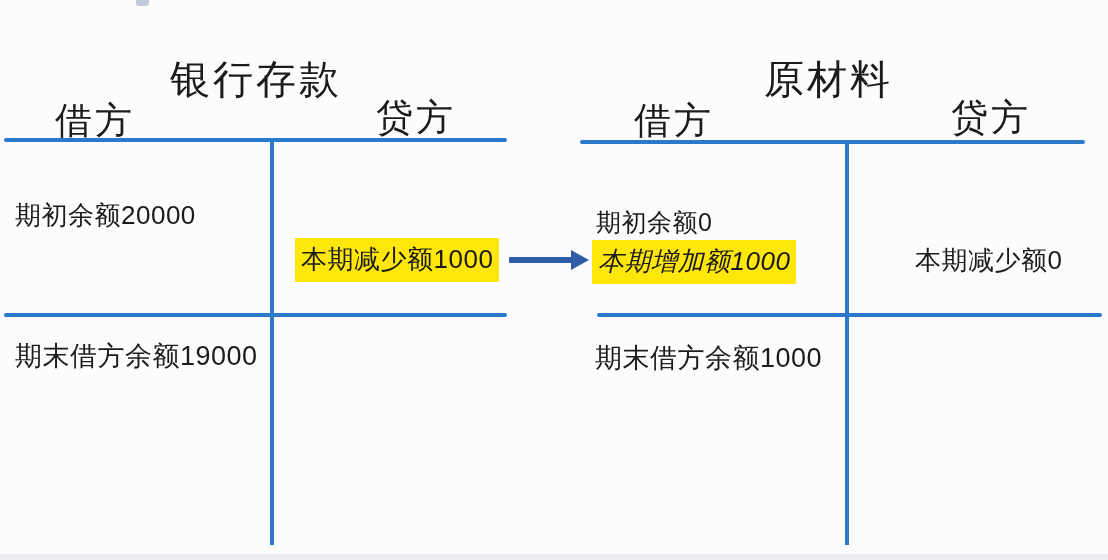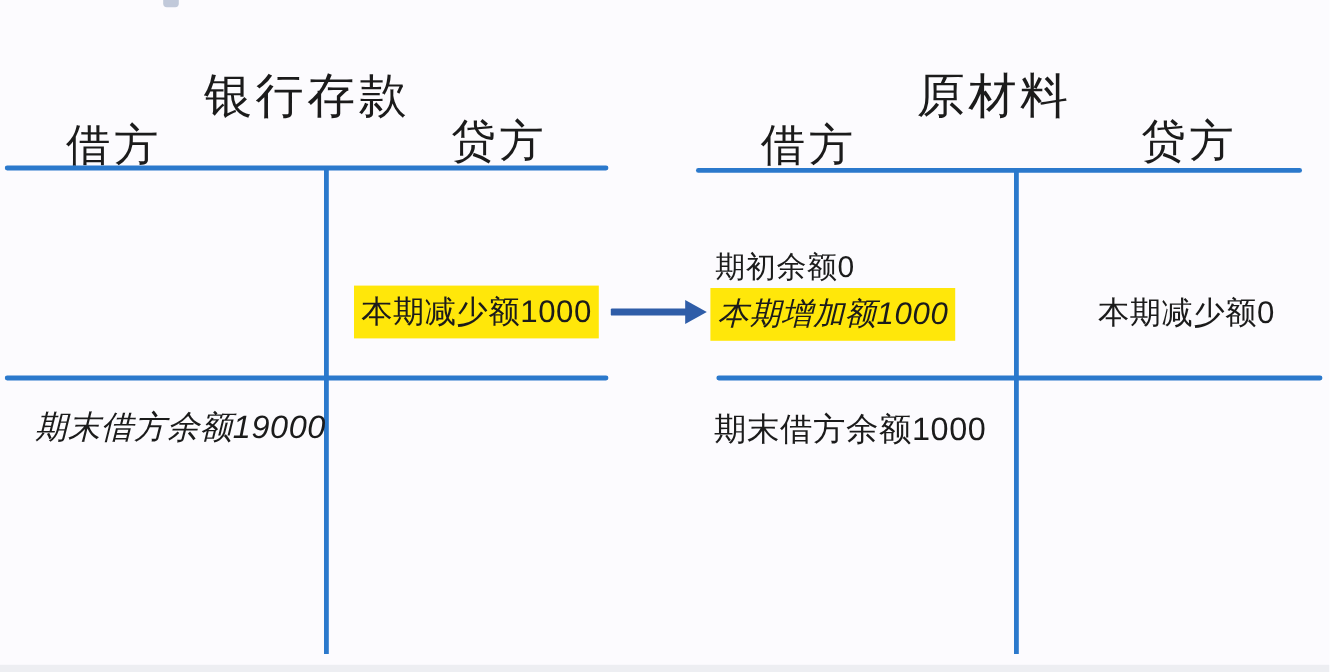--- a/index.html
+++ b/index.html
@@ -75,29 +75,30 @@
 
     <div class="abs col-label" style="left:55px;top:96px;">借方</div>
 
     <div class="abs col-label" style="left:376px;top:93px;">贷方</div>
 
     <div class="hline" style="left:4px;top:138px;width:503px;background:#2b79cc;"></div>
 
     <div class="vline" style="left:270px;top:141px;height:404px;background:#2b79cc;"></div>
 
     <div class="abs entry entry-stack" style="left:15px;top:199px;">
+      <div>期初余额20000</div>
     </div>
 
     <div class="abs" style="left:295px;top:238px;">
       <span class="highlight" style="background:#ffe70a;">本期减少额1000</span>
     </div>
 
     <div class="hline" style="left:4px;top:313px;width:503px;background:#2b79cc;"></div>
 
-    <div class="abs ending" style="left:29px;top:338px;font-style:italic;">期末借方余额19000</div>
+    <div class="abs ending" style="left:15px;top:338px;">期末借方余额19000</div>
   </div>
 
   <div>
     <div class="arrow-shaft" style="background:#2f5da8;"></div>
     <div class="arrow-head" style="border-left-color:#2f5da8;"></div>
   </div>
 
   <div>
 
     <div class="abs account-title" style="left:764px;top:52px;text-align:right;">原材料</div>

